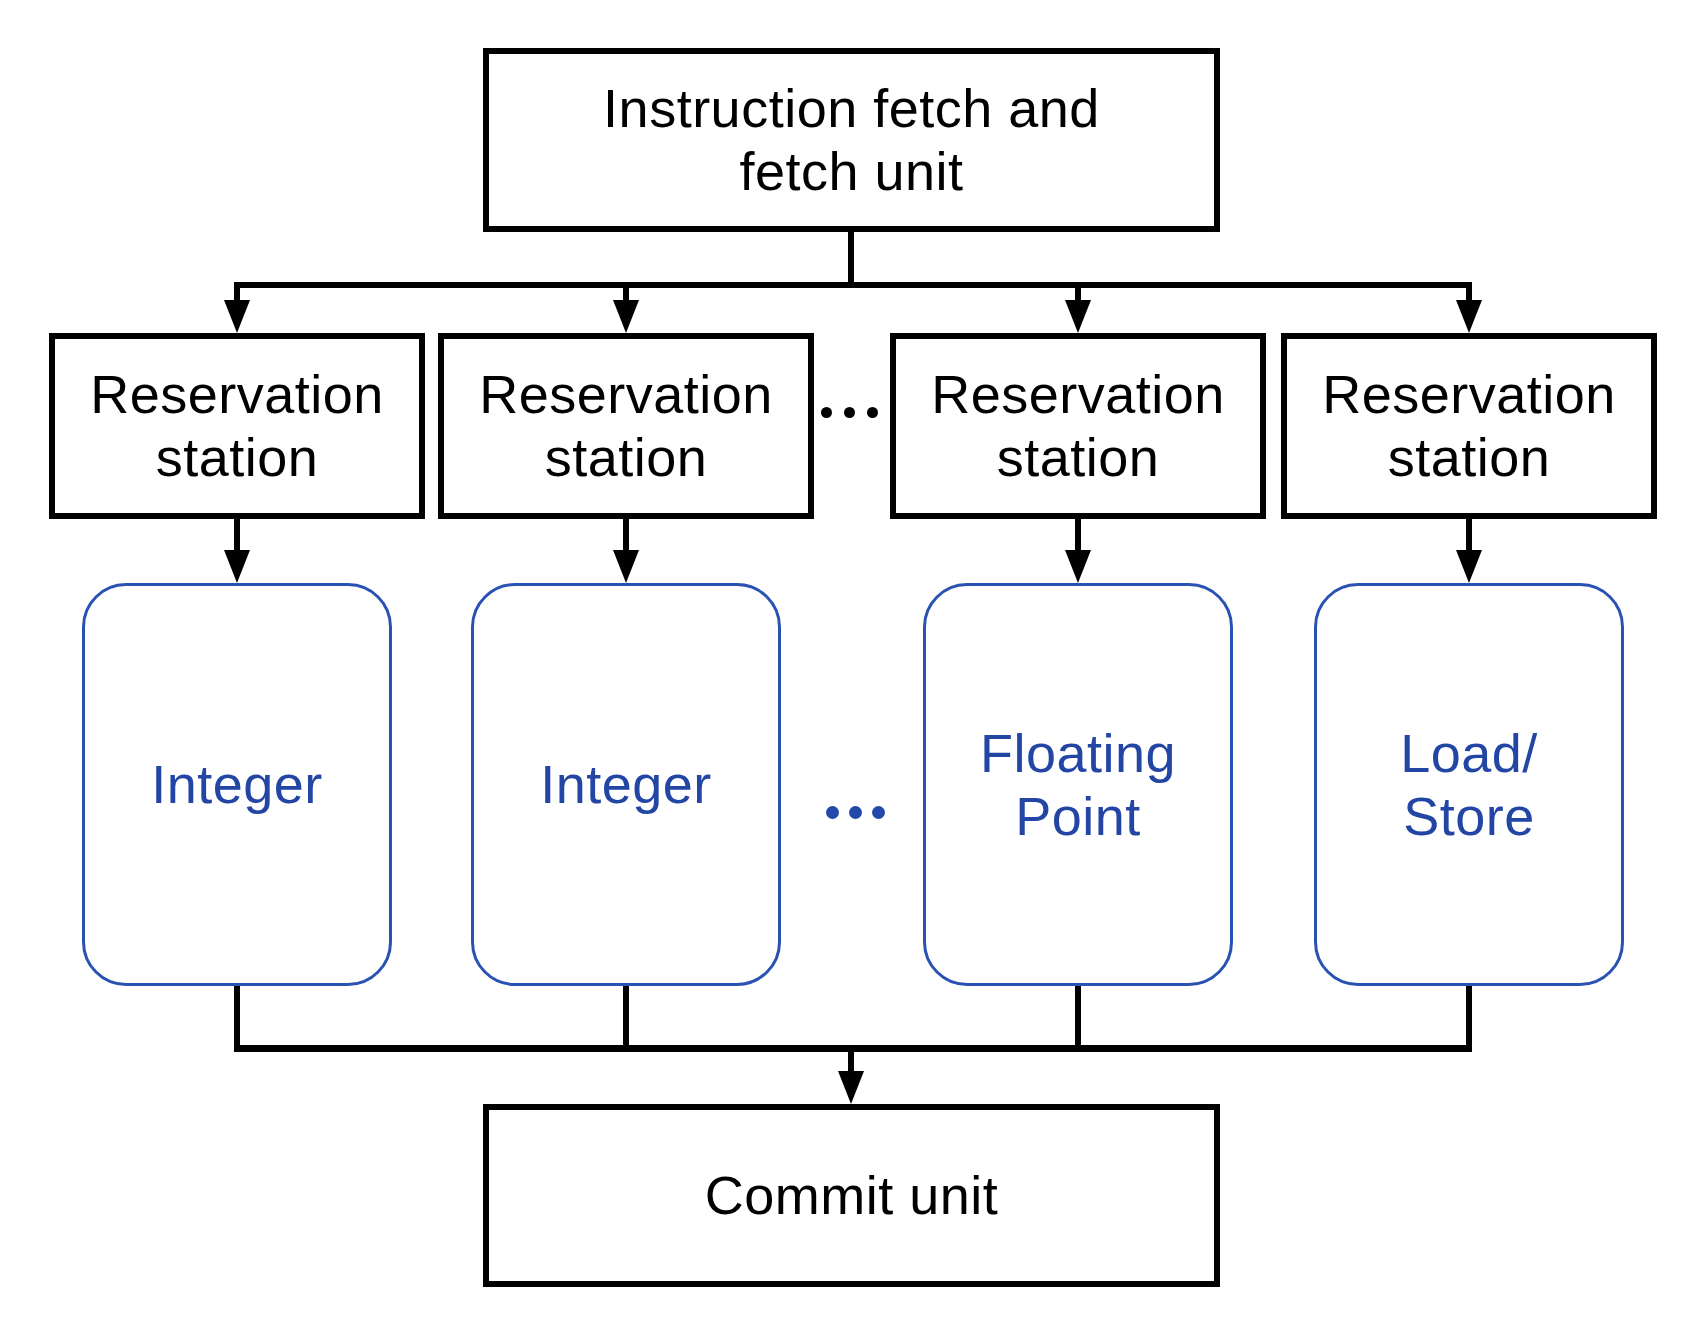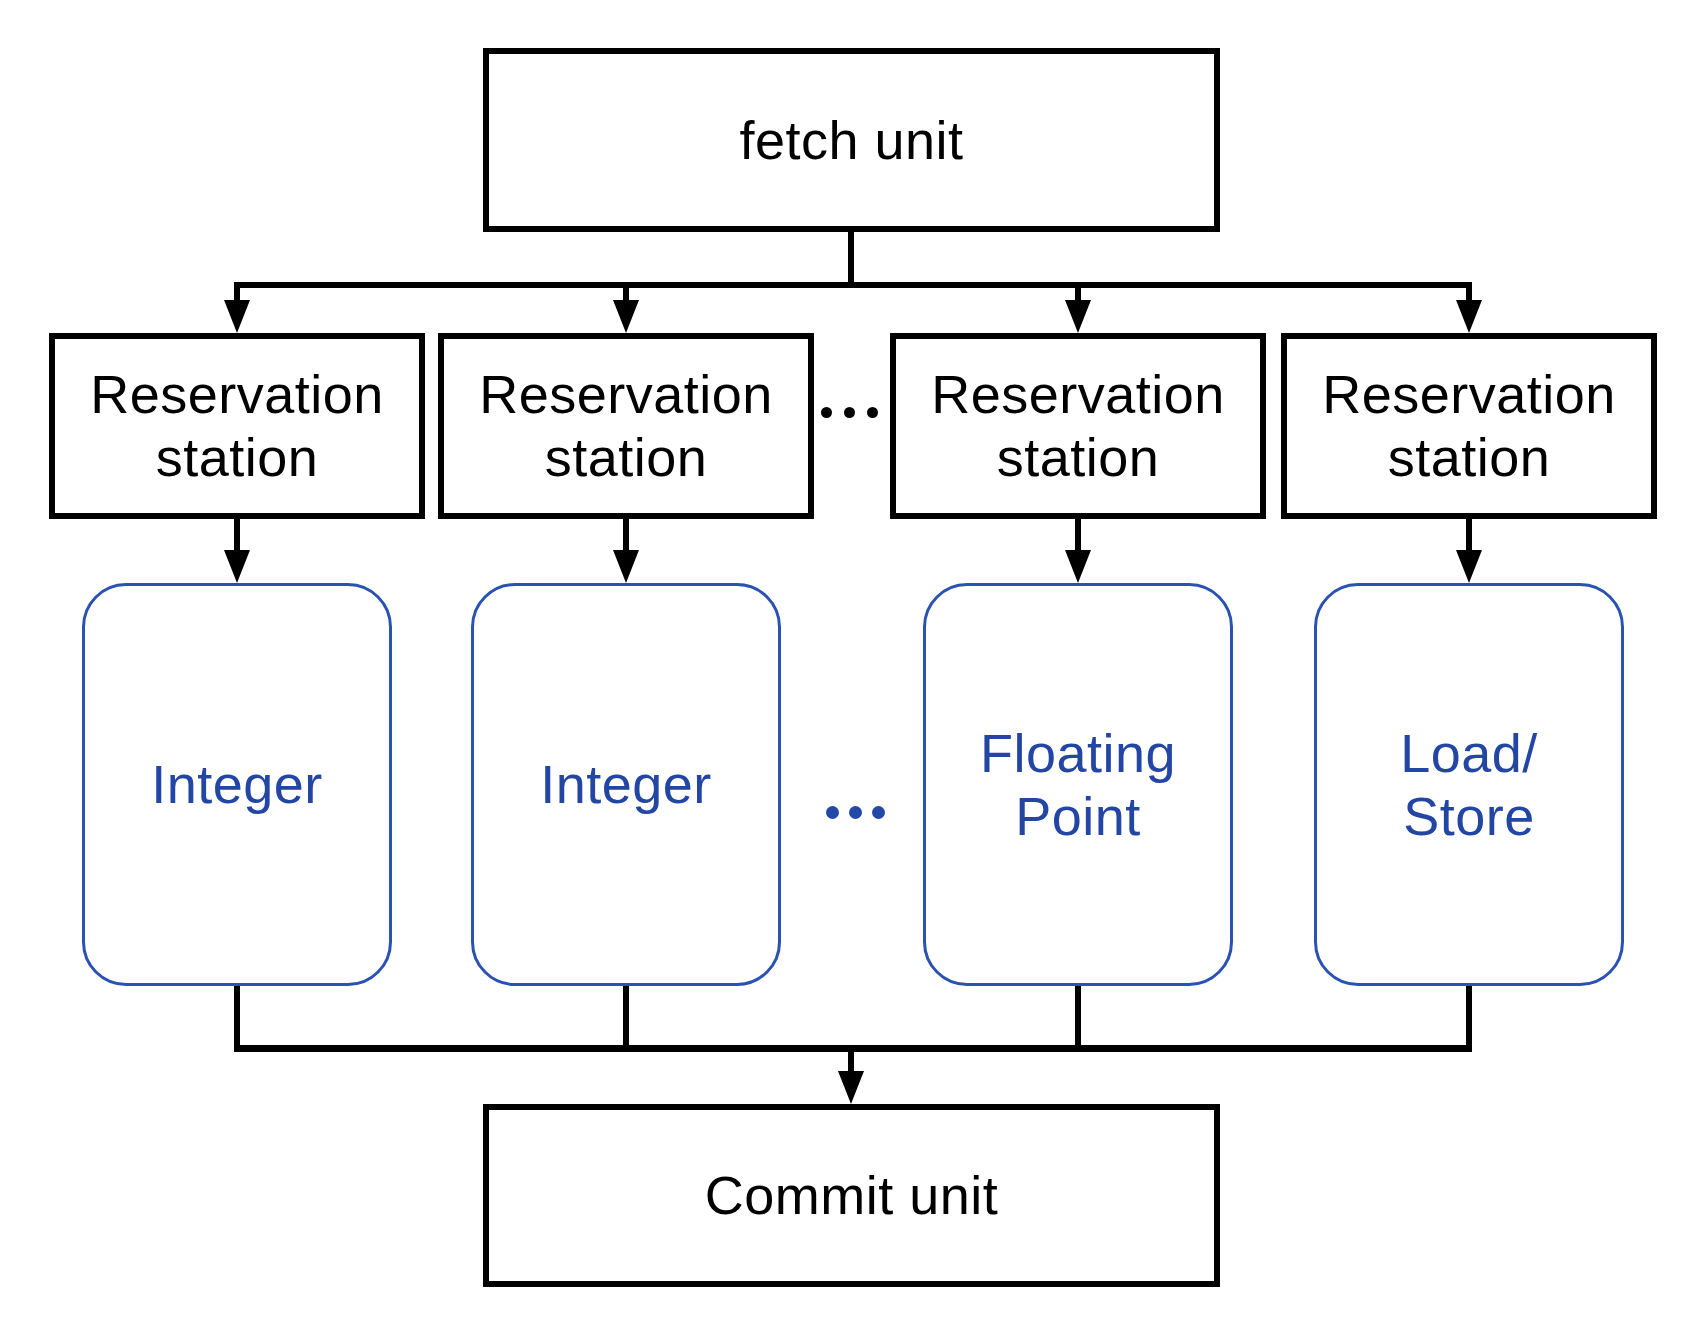--- a/index.html
+++ b/index.html
@@ -85,20 +85,21 @@
     clip: rect(0 0 0 0);
     white-space: nowrap;
   }
 </style>
 </head>
 <body>
 
 <div class="canvas">
 
   <div class="box" style="left:483px; top:48px; width:737px; height:184px;">
+    <div class="tline">Instruction fetch and</div>
     <div class="tline">fetch unit</div>
   </div>
 
   <div class="vline" style="left:848px; top:229px; height:56px;"></div>
 
   <div class="hline" style="left:234px; top:282px; width:1238px;"></div>
 
   <div class="vline" style="left:234px; top:285px; height:18px;"></div>
   <div class="arrow-head" style="left:224px; top:300px;"></div>
 

